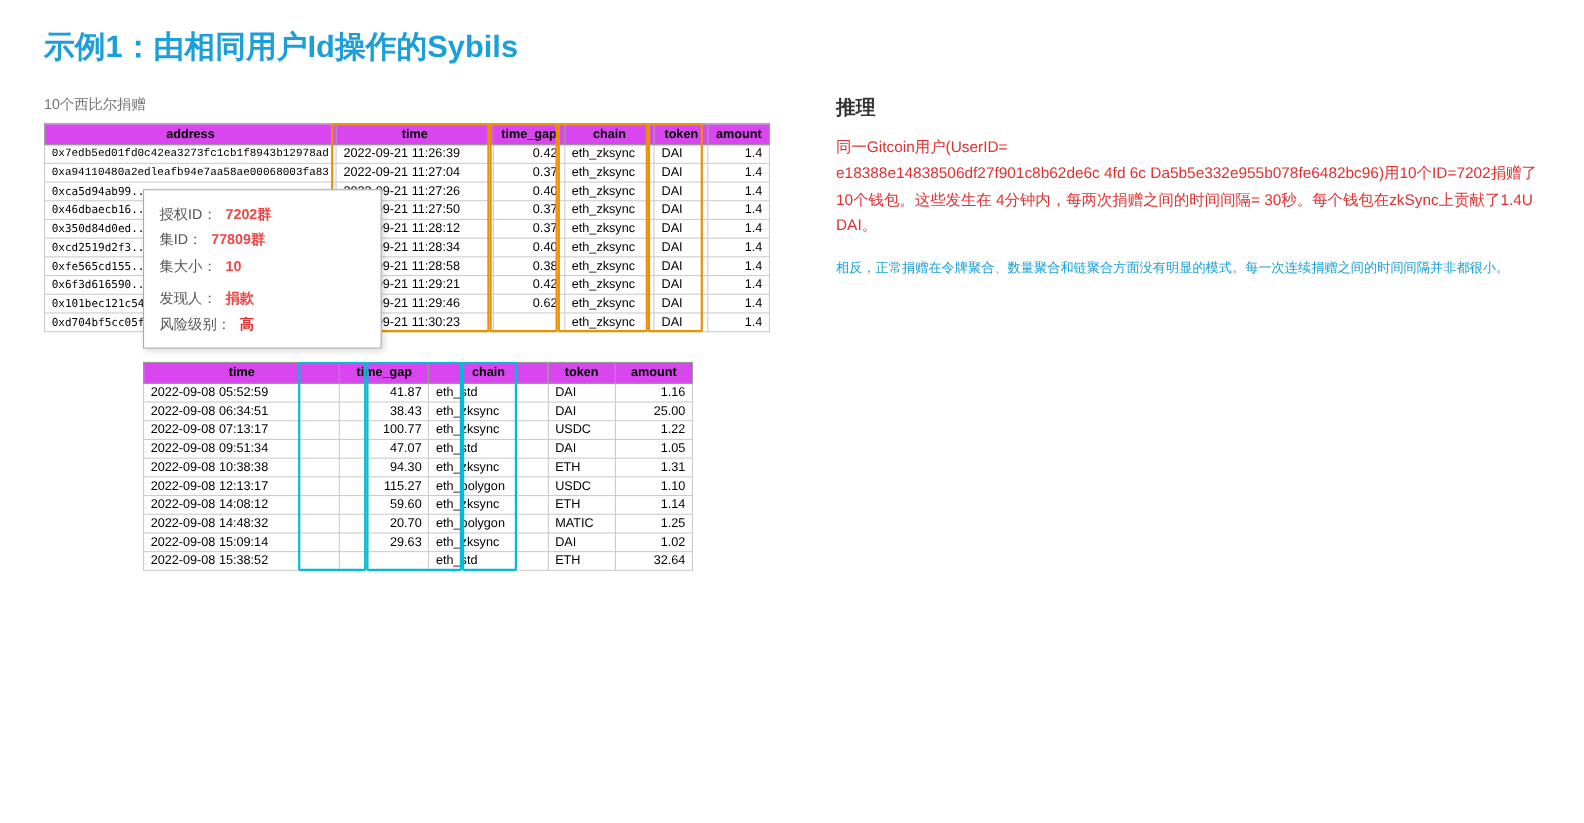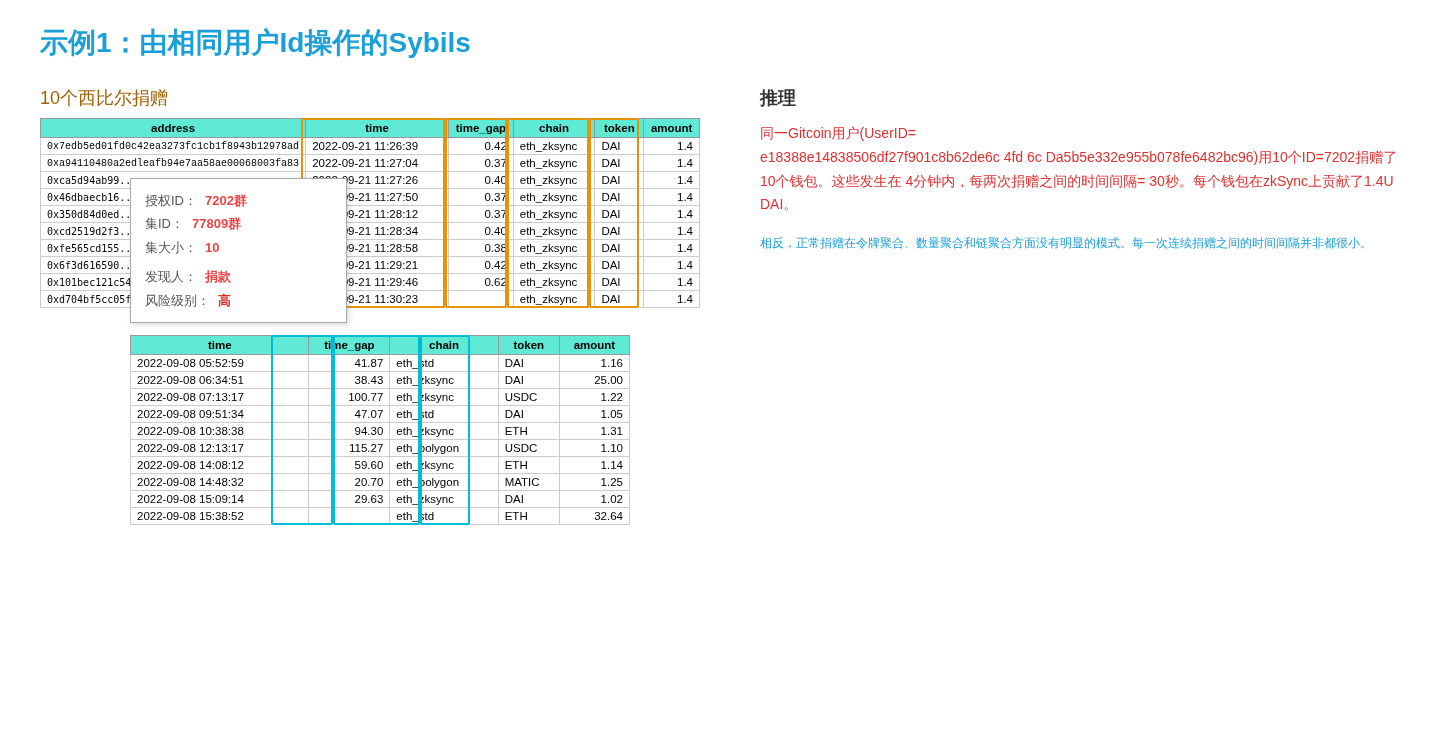--- a/index.html
+++ b/index.html
@@ -22,30 +22,30 @@
       gap: 40px;
     }
     .left-section {
       flex: 0 0 680px;
     }
     .right-section {
       flex: 1;
       padding-top: 0;
     }
     .section-label {
-      font-size: 18px;
-      color: #a16207;
+      font-size: 13px;
+      color: #737373;
       margin-bottom: 8px;
     }
     table {
       border-collapse: collapse;
       font-size: 11.5px;
     }
     table th {
-      background: #5eead4;
+      background: #d946ef;
       border: 1px solid #999;
       padding: 3px 6px;
       text-align: center;
       font-weight: bold;
     }
     table td {
       border: 1px solid #ccc;
       padding: 2px 6px;
       text-align: left;
       white-space: nowrap;

